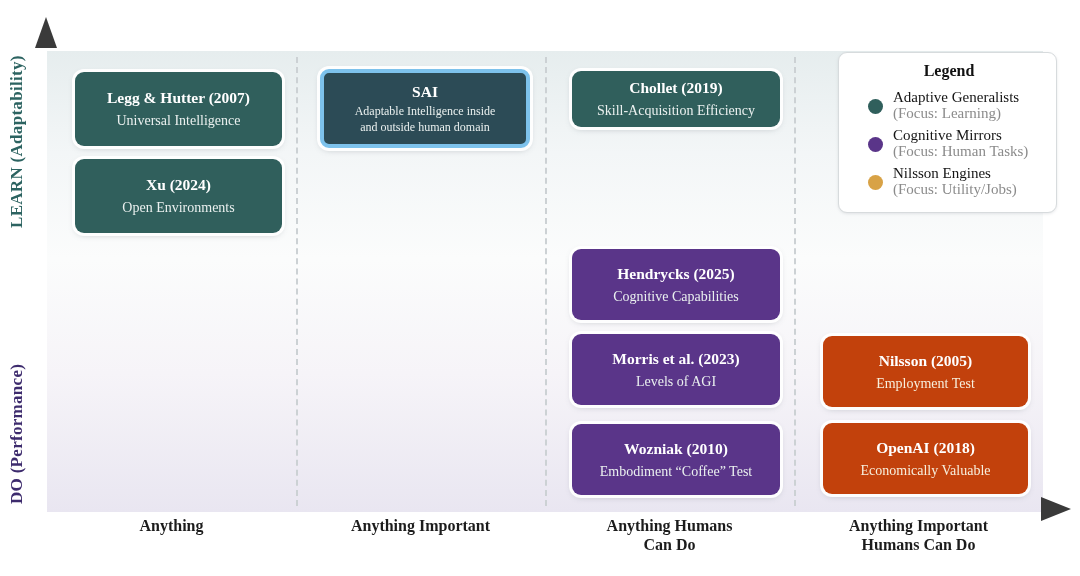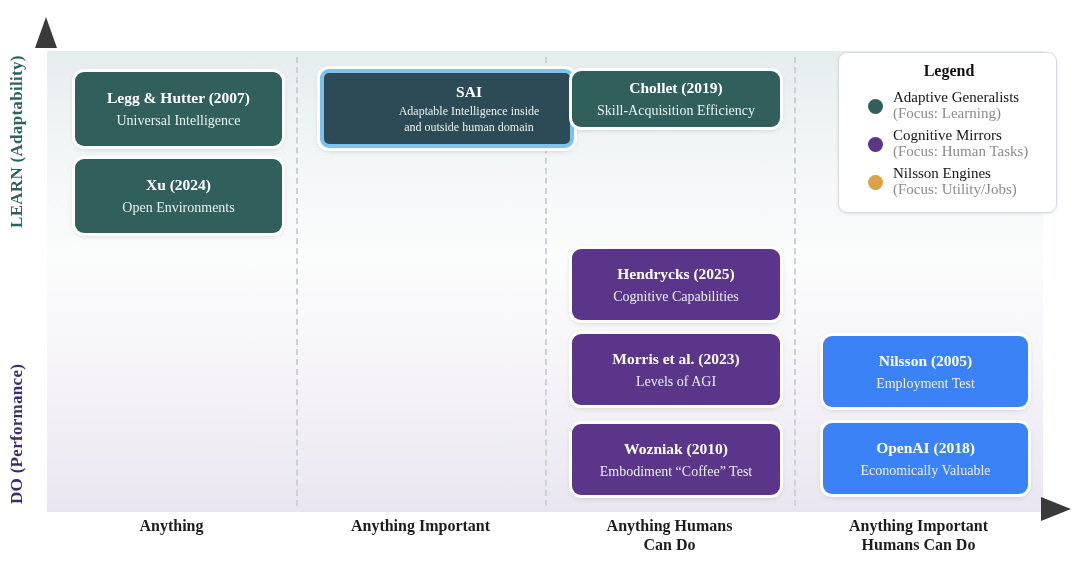--- a/index.html
+++ b/index.html
@@ -55,30 +55,30 @@
   .node{
     position:absolute;border-radius:9px;
     display:flex;flex-direction:column;align-items:center;justify-content:center;
     gap:7px;text-align:center;
     box-shadow:0 0 0 3px rgba(255,255,255,.95),0 2px 6px rgba(90,100,110,.35);
   }
   .node .t{font-weight:bold;font-size:15.5px;color:#ffffff;line-height:17px;}
   .node .s{font-size:14px;color:#eaf0ef;line-height:16px;white-space:pre-line;}
   .teal{background:#305f5c;}
   .purple{background:#5a3589;}
-  .gold{background:#3b82f6;}
+  .gold{background:#c2410c;}
   .gold .s{color:#f7efdd;}
   .sai{
     background:#2c4b56;border:4px solid #7dc2ec;gap:3px;
     box-shadow:0 0 0 3px rgba(255,255,255,.95),0 2px 6px rgba(90,100,110,.35);
   }
   .sai .s{font-size:12px;line-height:16px;}
   .n-legg{left:75px;top:72px;width:207px;height:74px;}
   .n-xu{left:75px;top:159px;width:207px;height:74px;}
-  .n-sai{left:320px;top:69px;width:202px;height:71px;padding-left:44px;}
+  .n-sai{left:320px;top:69px;width:202px;height:71px;}
   .n-chollet{left:572px;top:71px;width:208px;height:56px;}
   .n-hendrycks{left:572px;top:249px;width:208px;height:71px;}
   .n-morris{left:572px;top:334px;width:208px;height:71px;}
   .n-wozniak{left:572px;top:424px;width:208px;height:71px;}
   .n-nilsson{left:823px;top:336px;width:205px;height:71px;}
   .n-openai{left:823px;top:423px;width:205px;height:71px;}
   
   .legend{
     position:absolute;left:838px;top:52px;width:219px;height:161px;
     background:#ffffff;border:1px solid #d7dbdd;border-radius:9px;

